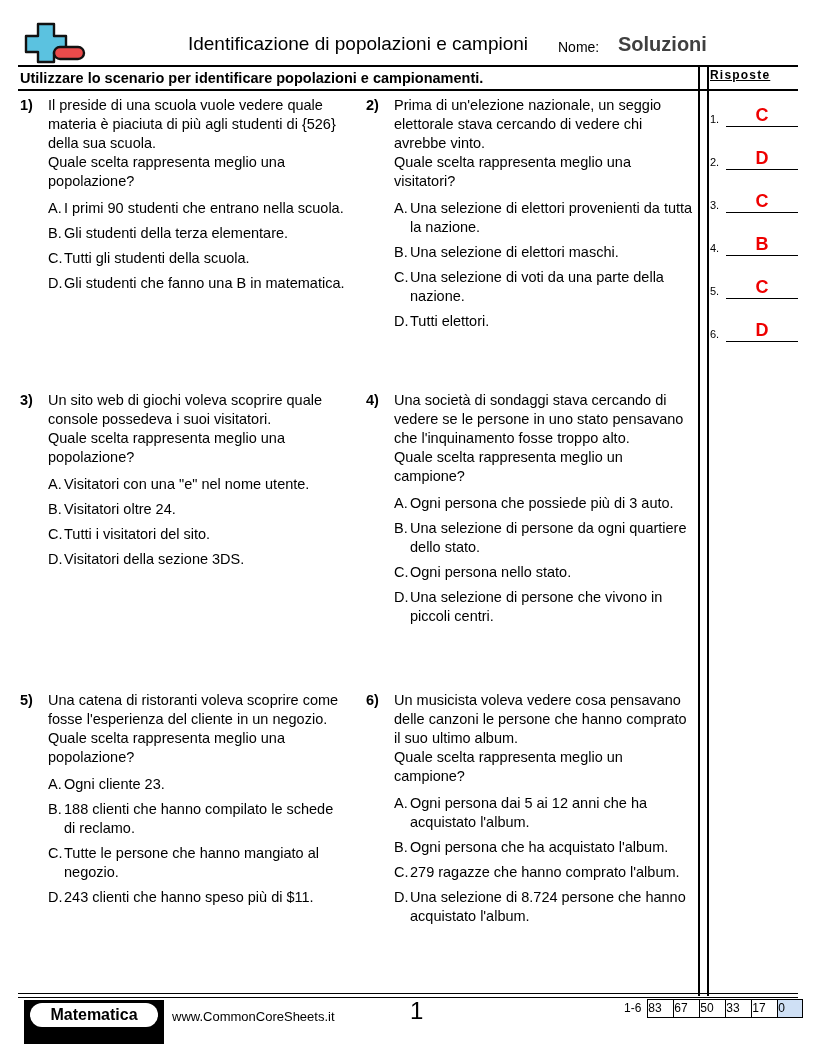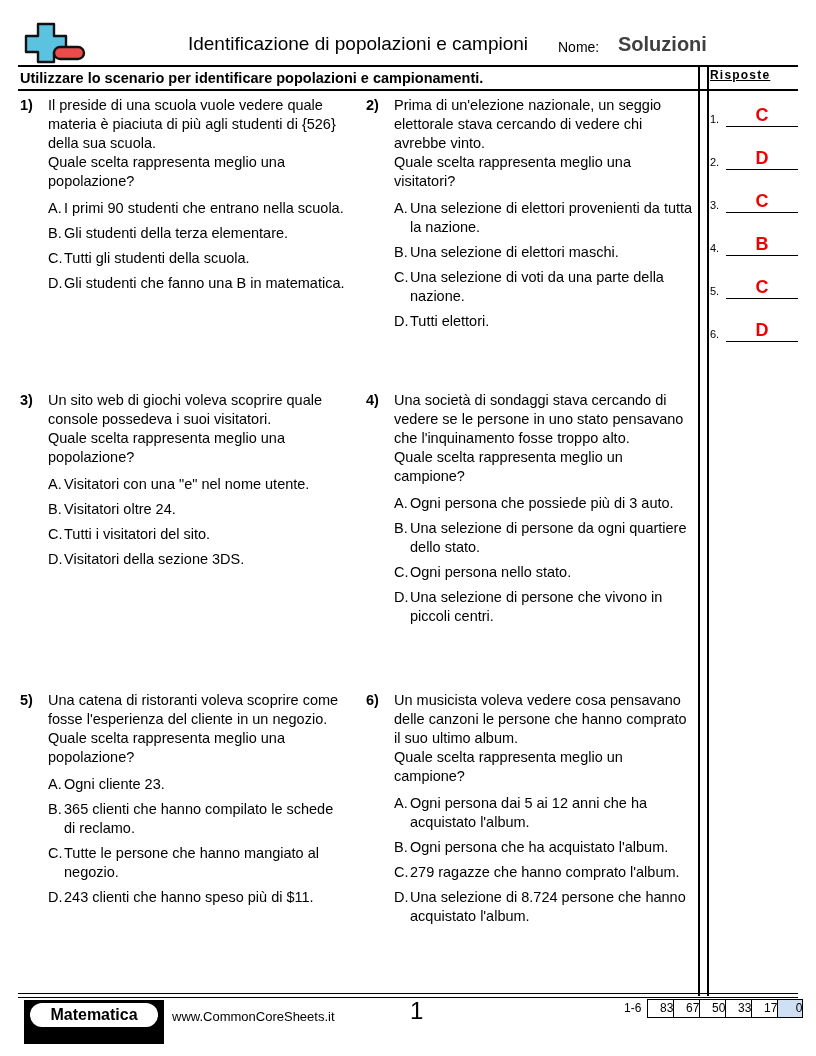--- a/index.html
+++ b/index.html
@@ -272,21 +272,21 @@
     align-items: center;
     padding-right: 6px;
     line-height: 19px;
   }
   .score-box {
     width: 26px;
     height: 19px;
     box-sizing: border-box;
     border: 1px solid #000;
     border-right: none;
-    text-align: right;
+    text-align: left;
     line-height: 17px;
     background: #ffffff;
   }
   .score-box:last-child {
     border-right: 1px solid #000;
   }
   .score-box.hl { background: #cfe0f5; }
 </style>
 </head>
 <body>
@@ -406,21 +406,21 @@
       </div>
       <div class="qrow" style="position: absolute; top: 595px;">
         <div class="qcell left">
           <div class="qhead">
             <span class="qnum">5)</span>
             <div class="qtext">Una catena di ristoranti voleva scoprire come fosse l'esperienza del cliente in un negozio.
 Quale scelta rappresenta meglio una popolazione?</div>
           </div>
           <div class="choices">
             <div class="choice"><span class="choice-letter">A.</span><span>Ogni cliente 23.</span></div>
-            <div class="choice"><span class="choice-letter">B.</span><span>365 clienti che hanno compilato le schede di reclamo.</span></div>
+            <div class="choice"><span class="choice-letter">B.</span><span>188 clienti che hanno compilato le schede di reclamo.</span></div>
             <div class="choice"><span class="choice-letter">C.</span><span>Tutte le persone che hanno mangiato al negozio.</span></div>
             <div class="choice"><span class="choice-letter">D.</span><span>243 clienti che hanno speso più di $11.</span></div>
           </div>
         </div>
         <div class="qcell right">
           <div class="qhead">
             <span class="qnum">6)</span>
             <div class="qtext">Un musicista voleva vedere cosa pensavano delle canzoni le persone che hanno comprato il suo ultimo album.
 Quale scelta rappresenta meglio un campione?</div>
           </div>

